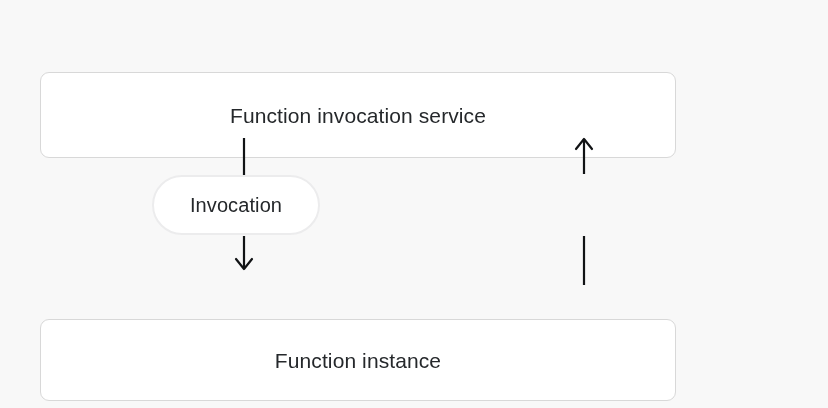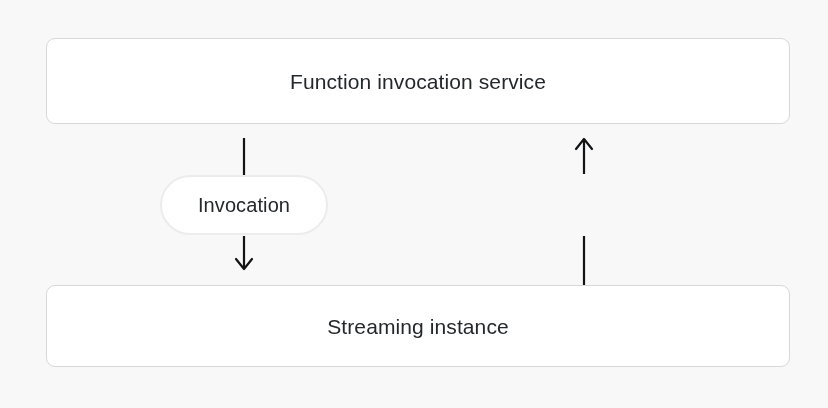--- a/index.html
+++ b/index.html
@@ -15,30 +15,31 @@
   }
   #diagram-root {
     position: relative;
     width: 828px;
     height: 408px;
   }
 
   
   .node-box {
     position: absolute;
-    left: 46px;
-    width: 744px;
+    left: 40px;
+    width: 636px;
     height: 86px;
     box-sizing: border-box;
     background: #ffffff;
     border: 1px solid #d8d8d8;
     border-radius: 9px;
     display: flex;
     align-items: center;
     justify-content: center;
+    margin-top: 34px;
   }
   #box-top    { top: 38px; }
   #box-bottom { top: 285px; height: 82px; }
 
   .node-box-label {
     font-size: 21px;
     line-height: 1;
     color: #25282b;
     letter-spacing: 0.1px;
     white-space: nowrap;
@@ -49,21 +50,21 @@
     position: absolute;
     box-sizing: border-box;
     background: #ffffff;
     border: 2px solid #ececed;
     border-radius: 999px;
     display: flex;
     align-items: center;
     justify-content: center;
   }
   #pill-invocation {
-    left: 160px;
+    left: 152px;
     top: 175px;
     width: 168px;
     height: 60px;
   }
   #pill-streaming-socket {
     left: 459px;
     top: 175px;
     width: 250px;
     height: 60px;
   }
@@ -118,16 +119,16 @@
     <line class="conn-line" x1="584" y1="174" x2="584" y2="139"></line>
     <polyline class="conn-head" points="576,149 584,139 592,149"></polyline>
   </svg>
 
   <div id="pill-invocation" class="pill">
     <span class="pill-label">Invocation</span>
   </div>
 
 
   <div id="box-bottom" class="node-box">
-    <span class="node-box-label">Streaming instance</span>
+    <span class="node-box-label">Function instance</span>
   </div>
 
 </div>
 
 </body></html>

